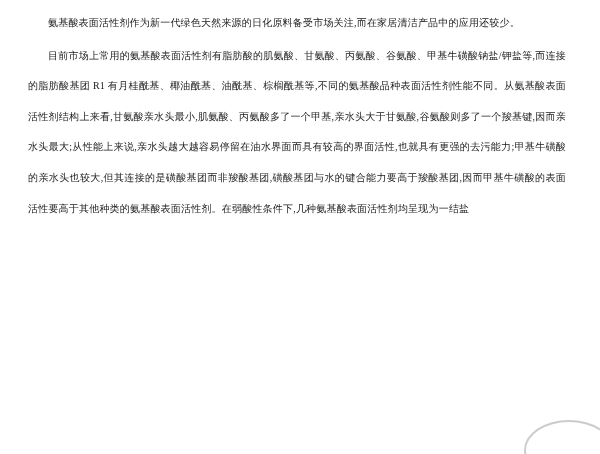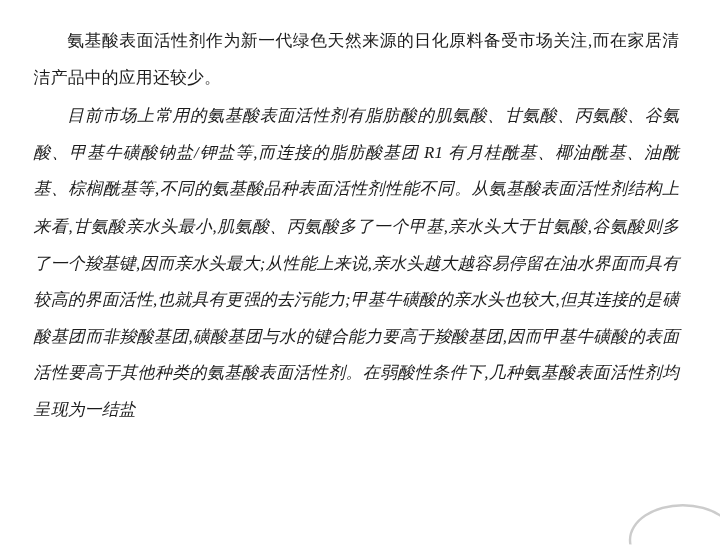--- a/index.html
+++ b/index.html
@@ -16,33 +16,32 @@
   .page {
     position: relative;
     width: 600px;
     height: 454px;
     background: #ffffff;
     box-sizing: border-box;
     padding: 8px 34px 0 28px;
     overflow: hidden;
   }
   .para {
-    font-size: 14px;
+    font-size: 10px;
     line-height: 30.6px;
     color: #1b1b1b;
     text-align: justify;
     text-justify: inter-ideograph;
-    margin: 12px 0 0 0;
+    margin: 0 0 0 0;
     text-indent: 2em;
     letter-spacing: 0.2px;
     word-break: break-all;
   }
   .para + .para {
     margin-top: 2px;
-    font-style: italic;
   }
   .watermark {
     position: absolute;
     right: 0px;
     bottom: 0px;
     width: 130px;
     height: 36px;
     overflow: hidden;
     pointer-events: none;
   }

